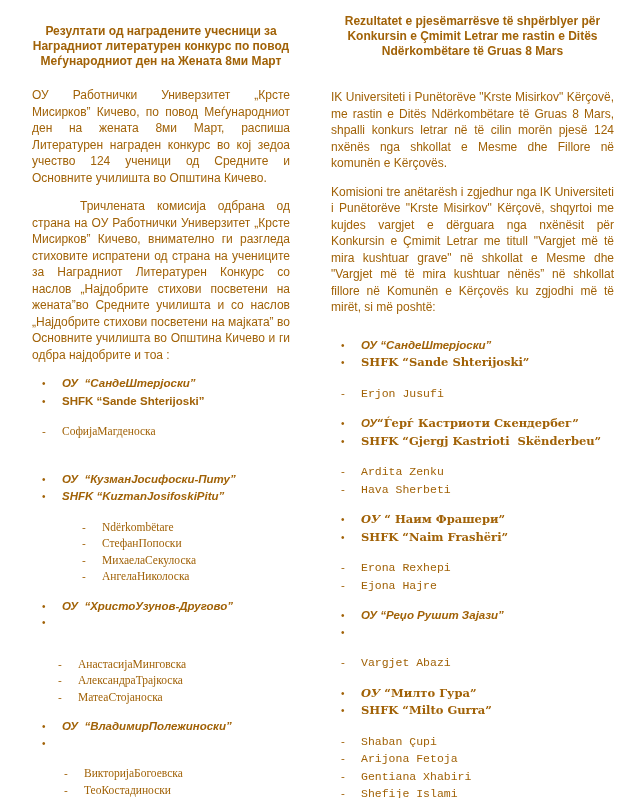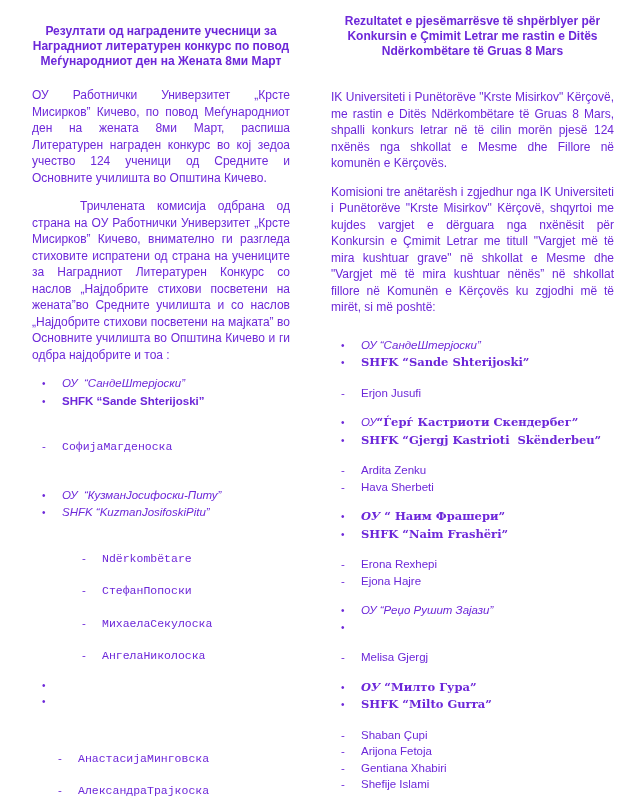--- a/index.html
+++ b/index.html
@@ -6,21 +6,21 @@
     margin: 0;
     padding: 0;
     background: #ffffff;
   }
   .page {
     position: relative;
     width: 633px;
     height: 798px;
     background: #ffffff;
     overflow: hidden;
-    color: #6d28d9;
+    color: #a16207;
     font-family: "Liberation Sans", sans-serif;
   }
   .col { position: absolute; top: 0; }
   .col-left  { left: 20px;  width: 282px; }
   .col-right { left: 319px; width: 307px; }
 
   .title {
     font-size: 12px;
     line-height: 15px;
     font-weight: bold;
@@ -59,26 +59,26 @@
   .ind0 { padding-left: 22px; }
   .ind1 { padding-left: 38px; }
   .ind2 { padding-left: 44px; }
   .ind3 { padding-left: 62px; }
 
   .gap-sm { margin-top: 13px; }
   .gap-md { margin-top: 24px; }
   .gap-lg { margin-top: 31px; }
 
   
-  .st-sbi { font-family: "Liberation Sans", sans-serif; font-weight: normal; font-style: italic; }
+  .st-sbi { font-family: "Liberation Sans", sans-serif; font-weight: bold; font-style: italic; }
   .st-sb  { font-family: "Liberation Sans", sans-serif; font-weight: bold; }
-  .st-s   { font-family: Liberation Mono, monospace; margin-top: 16px; }
+  .st-s   { font-family: Liberation Serif, serif; }
   .st-fb  { font-family: "DejaVu Serif", serif; font-weight: bold; }
   .st-fbi { font-family: "DejaVu Serif", serif; font-weight: bold; font-style: italic; }
-  .st-f   { font-family: Liberation Sans, sans-serif; text-align: right; }
+  .st-f   { font-family: Liberation Mono, monospace; text-align: right; }
 </style>
 </head>
 <body>
 
 <div class="page">
 
   <div class="col col-left">
     <h1 class="title">Резултати  од наградените учесници за Наградниот литературен конкурс по повод Меѓународниот ден на Жената 8ми Март</h1>
     <p class="par">ОУ  Работнички  Универзитет  „Крсте Мисирков” Кичево, по повод Меѓународниот ден на жената 8ми  Март, распиша Литературен награден конкурс во кој зедоа учество 124 ученици од Средните и Основните училишта во Општина Кичево.</p>
     <p class="par first-indent">Тричлената комисија одбрана од страна на ОУ  Работнички  Универзитет  „Крсте Мисирков” Кичево,  внимателно  ги  разгледа стиховите испратени од страна на учениците за Наградниот Литературен Конкурс со наслов „Најдобрите стихови посветени на жената”во Средните училишта и со наслов „Најдобрите стихови посветени на мајката” во Основните училишта во Општина Кичево и ги одбра најдобрите и тоа :</p>
@@ -114,20 +114,21 @@
         <li class="li ind3">
           <span class="marker mk-d">-</span>
           <span class="label st-s">МихаелаСекулоска</span>
         </li>
         <li class="li ind3">
           <span class="marker mk-d">-</span>
           <span class="label st-s">АнгелаНиколоска</span>
         </li>
         <li class="li ind0 gap-sm">
           <span class="marker mk-b">•</span>
+          <span class="label st-sbi">ОУ  “ХристоУзунов-Другово”</span>
         </li>
         <li class="li ind0">
           <span class="marker mk-b">•</span>
         </li>
         <li class="li ind1 gap-md">
           <span class="marker mk-d">-</span>
           <span class="label st-s">АнастасијаМинговска</span>
         </li>
         <li class="li ind1">
           <span class="marker mk-d">-</span>
@@ -208,21 +209,21 @@
         </li>
         <li class="li ind0 gap-sm">
           <span class="marker mk-b">•</span>
           <span class="label st-sbi">ОУ “Реџо Рушит Зајази”</span>
         </li>
         <li class="li ind0">
           <span class="marker mk-b">•</span>
         </li>
         <li class="li ind0 gap-sm">
           <span class="marker mk-d">-</span>
-          <span class="label st-f">Melisa Gjergj</span>
+          <span class="label st-f">Vargjet Abazi</span>
         </li>
         <li class="li ind0 gap-sm">
           <span class="marker mk-b">•</span>
           <span class="st-fbi">ОУ </span>
           <span class="label st-fb">“Милто Гура”</span>
         </li>
         <li class="li ind0">
           <span class="marker mk-b">•</span>
           <span class="label st-fb">SHFK “Milto Gurra”</span>
         </li>

